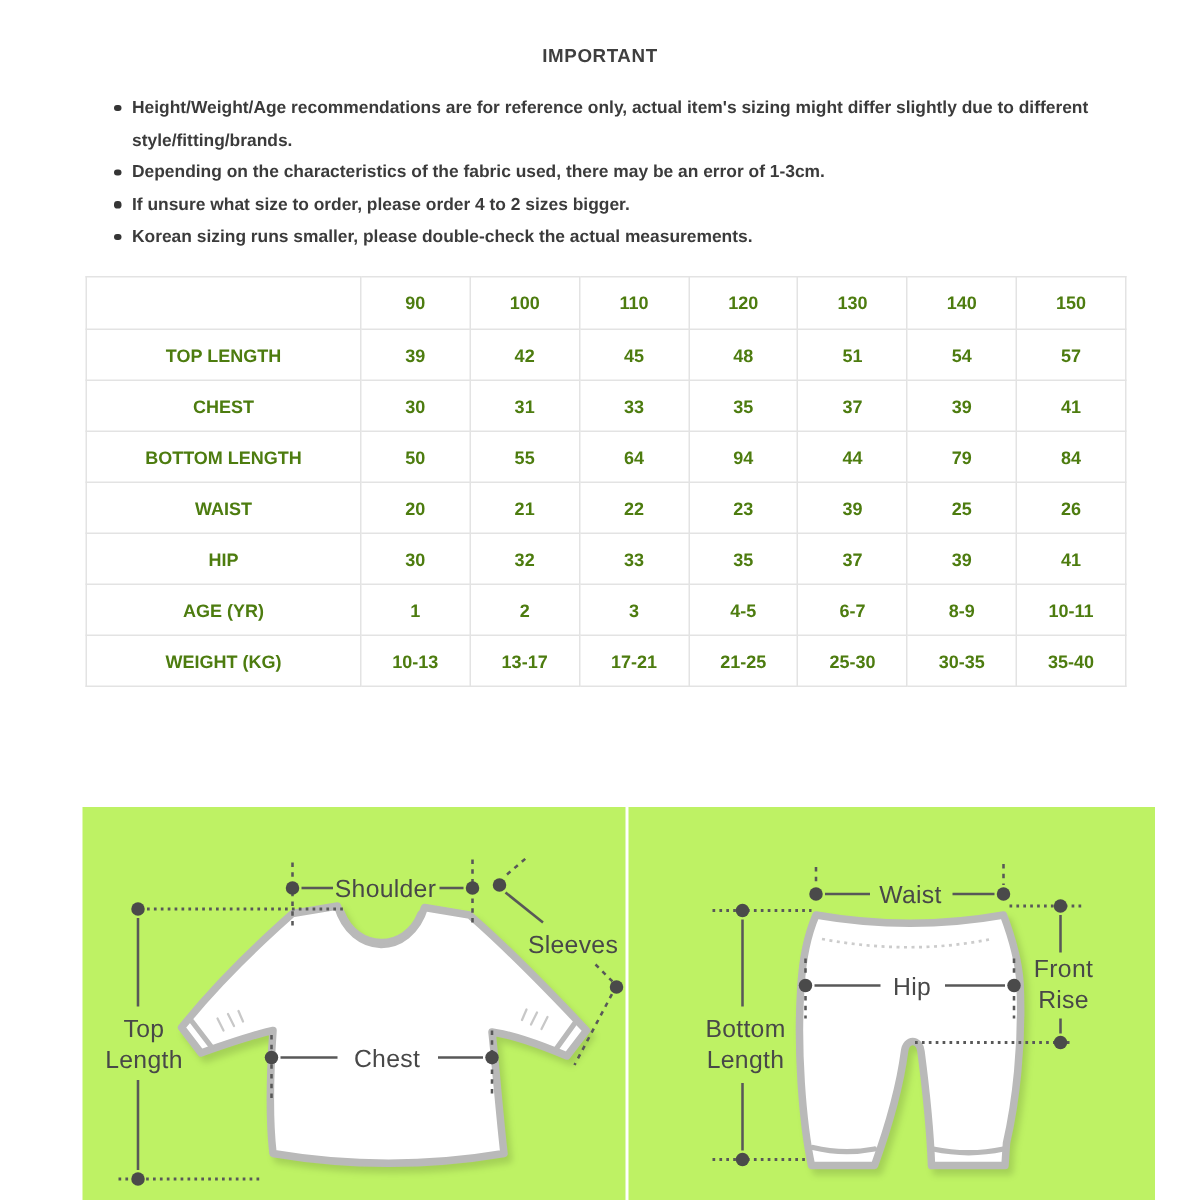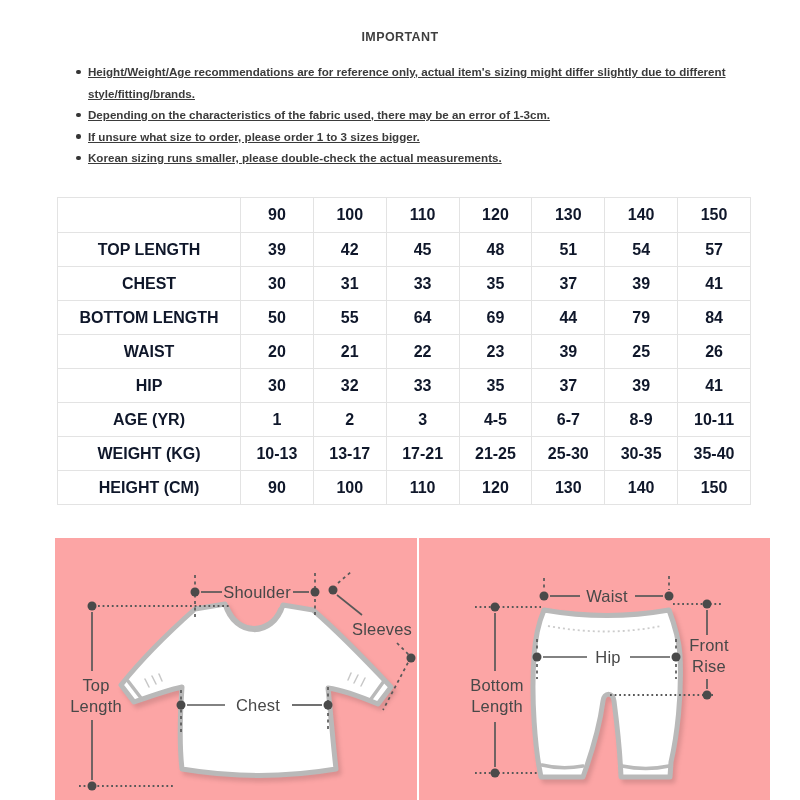--- a/index.html
+++ b/index.html
@@ -7,45 +7,45 @@
     position:relative;width:800px;height:800px;background:#ffffff;overflow:hidden;
     font-family:"Liberation Sans", sans-serif;color:#3c3c3c;
   }
   
   .important-title{
     position:absolute;top:30px;left:0;width:800px;text-align:center;
     font-size:12.5px;font-weight:bold;letter-spacing:.4px;color:#3f3f3f;
   }
   .notes{
     position:absolute;top:61px;left:75px;width:662px;margin:0;padding:0;list-style:none;
-    font-size:11.6px;font-weight:bold;line-height:21.5px;color:#3b3b3b;text-decoration:underline;
+    font-size:11.6px;font-weight:bold;line-height:21.5px;color:#3b3b3b;
   }
   .notes li{position:relative;padding-left:13px;}
   .notes li::before{
     content:"";position:absolute;left:1px;top:8.5px;width:4.5px;height:4.5px;
     border-radius:50%;background:#353535;
   }
   
   table.size-table{
-    position:absolute;left:57px;top:197px;width:694px;
+    position:absolute;left:57px;top:184px;width:694px;
     border-collapse:collapse;table-layout:fixed;
-    font-size:16px;font-weight:bold;color:#0f172a;
+    font-size:12px;font-weight:bold;color:#4d7c0f;
   }
   table.size-table th,table.size-table td{
     border:1px solid #e3e3e3;text-align:center;vertical-align:middle;
     padding:0;background:#ffffff;font-weight:bold;
   }
   table.size-table thead th{height:34px;}
   table.size-table tbody td{height:33px;}
   
   .diagrams{
     position:absolute;left:55px;top:538px;width:715px;height:262px;
     display:flex;gap:2px;
   }
-  .panel{background:#fca5a5;height:262px;}
+  .panel{background:#bef264;height:262px;}
   .panel.shirt{width:362px;}
   .panel.pants{width:351px;}
   .panel svg{display:block;}
   .garment{filter:drop-shadow(3px 4px 2px rgba(0,0,0,0.13));}
   .g-outline{fill:#ffffff;stroke:#b9b9b9;stroke-width:5;stroke-linejoin:round;stroke-linecap:round;}
   .g-detail{fill:none;stroke:#b9b9b9;stroke-width:3.5;stroke-linecap:round;}
   .g-stitch{fill:none;stroke:#cccccc;stroke-width:1.8;stroke-dasharray:2 3;}
   .g-tick{stroke:#c8c8c8;stroke-width:1.5;stroke-linecap:round;}
   .m-solid{stroke:#585858;stroke-width:1.7;fill:none;}
   .m-dash{stroke:#585858;stroke-width:1.7;fill:none;stroke-dasharray:3 3.5;}
@@ -59,21 +59,21 @@
 </head>
 <body>
 
 <div class="page">
 
   <div class="important-title">IMPORTANT</div>
 
   <ul class="notes" id="notes-list">
       <li>Height/Weight/Age recommendations are for reference only, actual item's sizing might differ slightly due to different style/fitting/brands.</li>
       <li>Depending on the characteristics of the fabric used, there may be an error of 1-3cm.</li>
-      <li>If unsure what size to order, please order 1 to 3 sizes bigger.</li>
+      <li>If unsure what size to order, please order 4 to 2 sizes bigger.</li>
       <li>Korean sizing runs smaller, please double-check the actual measurements.</li>
     </ul>
 
   <table class="size-table">
     <colgroup>
       <col style="width:183px">
       <col>
         <col>
         <col>
         <col>
@@ -112,21 +112,21 @@
           <td>35</td>
           <td>37</td>
           <td>39</td>
           <td>41</td>
         </tr>
         <tr>
           <td>BOTTOM LENGTH</td>
           <td>50</td>
           <td>55</td>
           <td>64</td>
-          <td>69</td>
+          <td>94</td>
           <td>44</td>
           <td>79</td>
           <td>84</td>
         </tr>
         <tr>
           <td>WAIST</td>
           <td>20</td>
           <td>21</td>
           <td>22</td>
           <td>23</td>
@@ -156,30 +156,20 @@
         </tr>
         <tr>
           <td>WEIGHT (KG)</td>
           <td>10-13</td>
           <td>13-17</td>
           <td>17-21</td>
           <td>21-25</td>
           <td>25-30</td>
           <td>30-35</td>
           <td>35-40</td>
-        </tr>
-        <tr>
-          <td>HEIGHT (CM)</td>
-          <td>90</td>
-          <td>100</td>
-          <td>110</td>
-          <td>120</td>
-          <td>130</td>
-          <td>140</td>
-          <td>150</td>
         </tr>
       </tbody>
   </table>
 
   <div class="diagrams">
 
     <div class="panel shirt">
       <svg width="362" height="262" viewBox="0 0 362 262" style="overflow:visible">
         <g class="garment">
           <path class="g-outline" d="M 170,66

